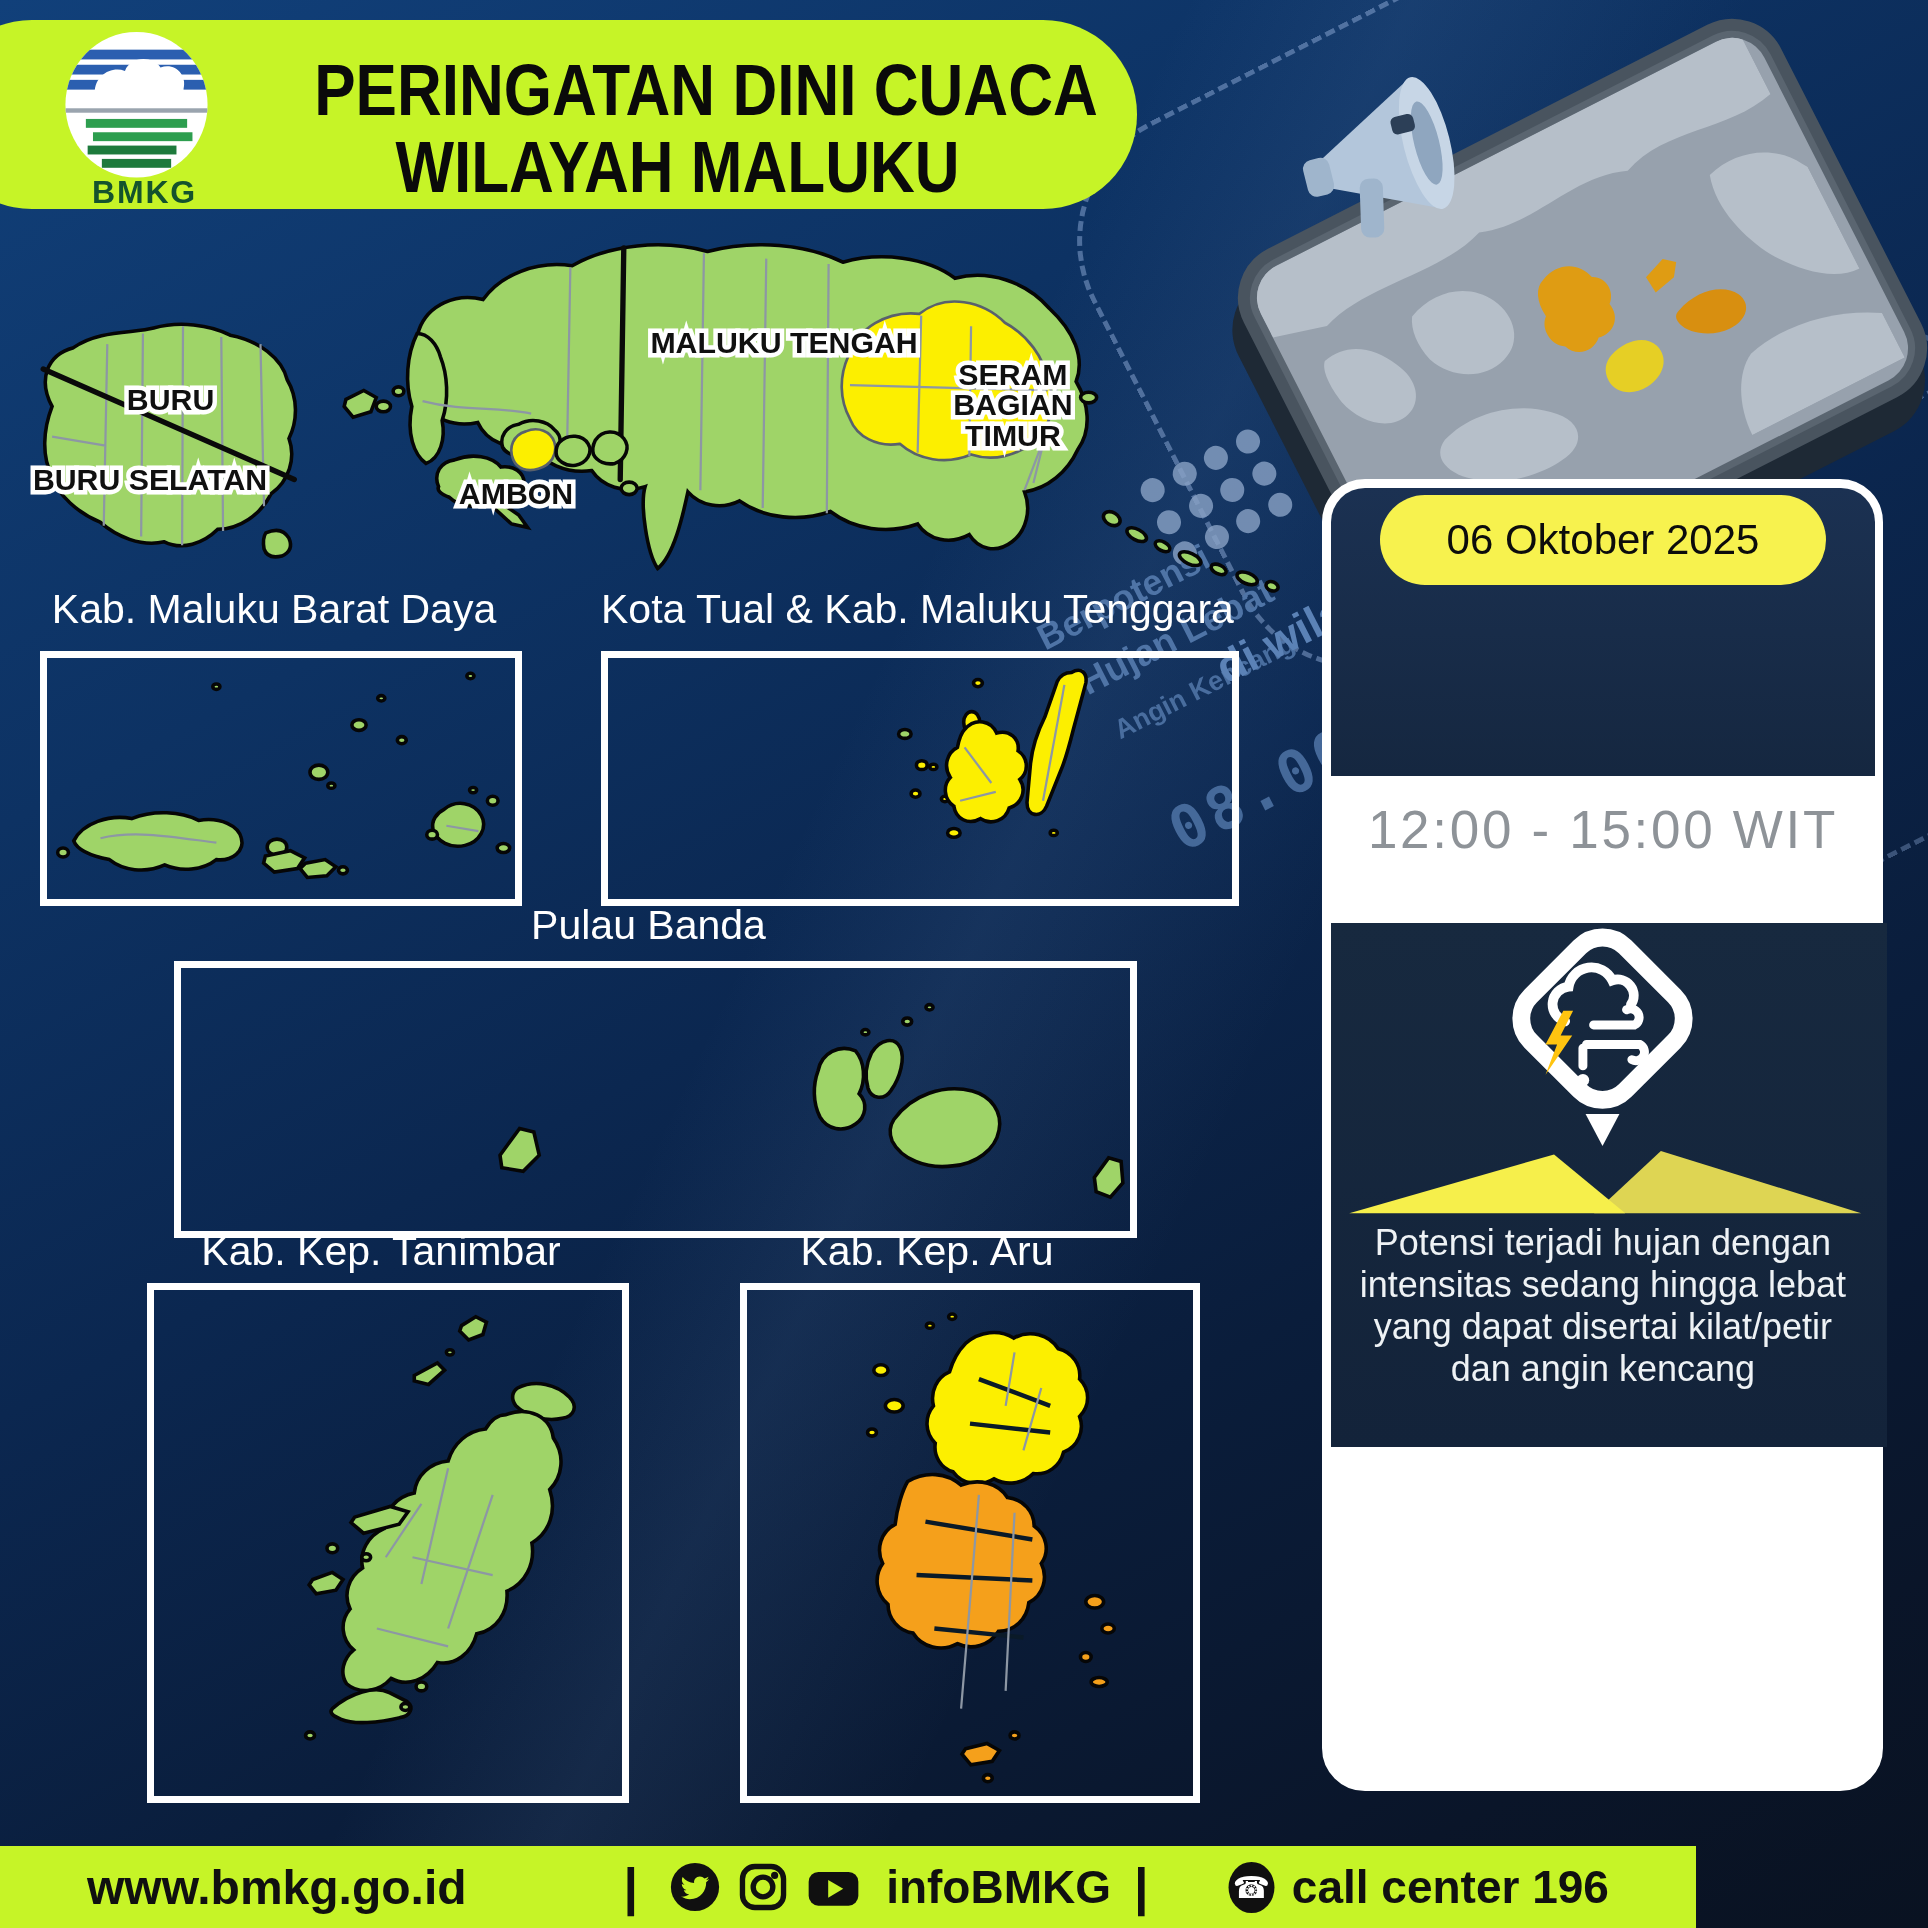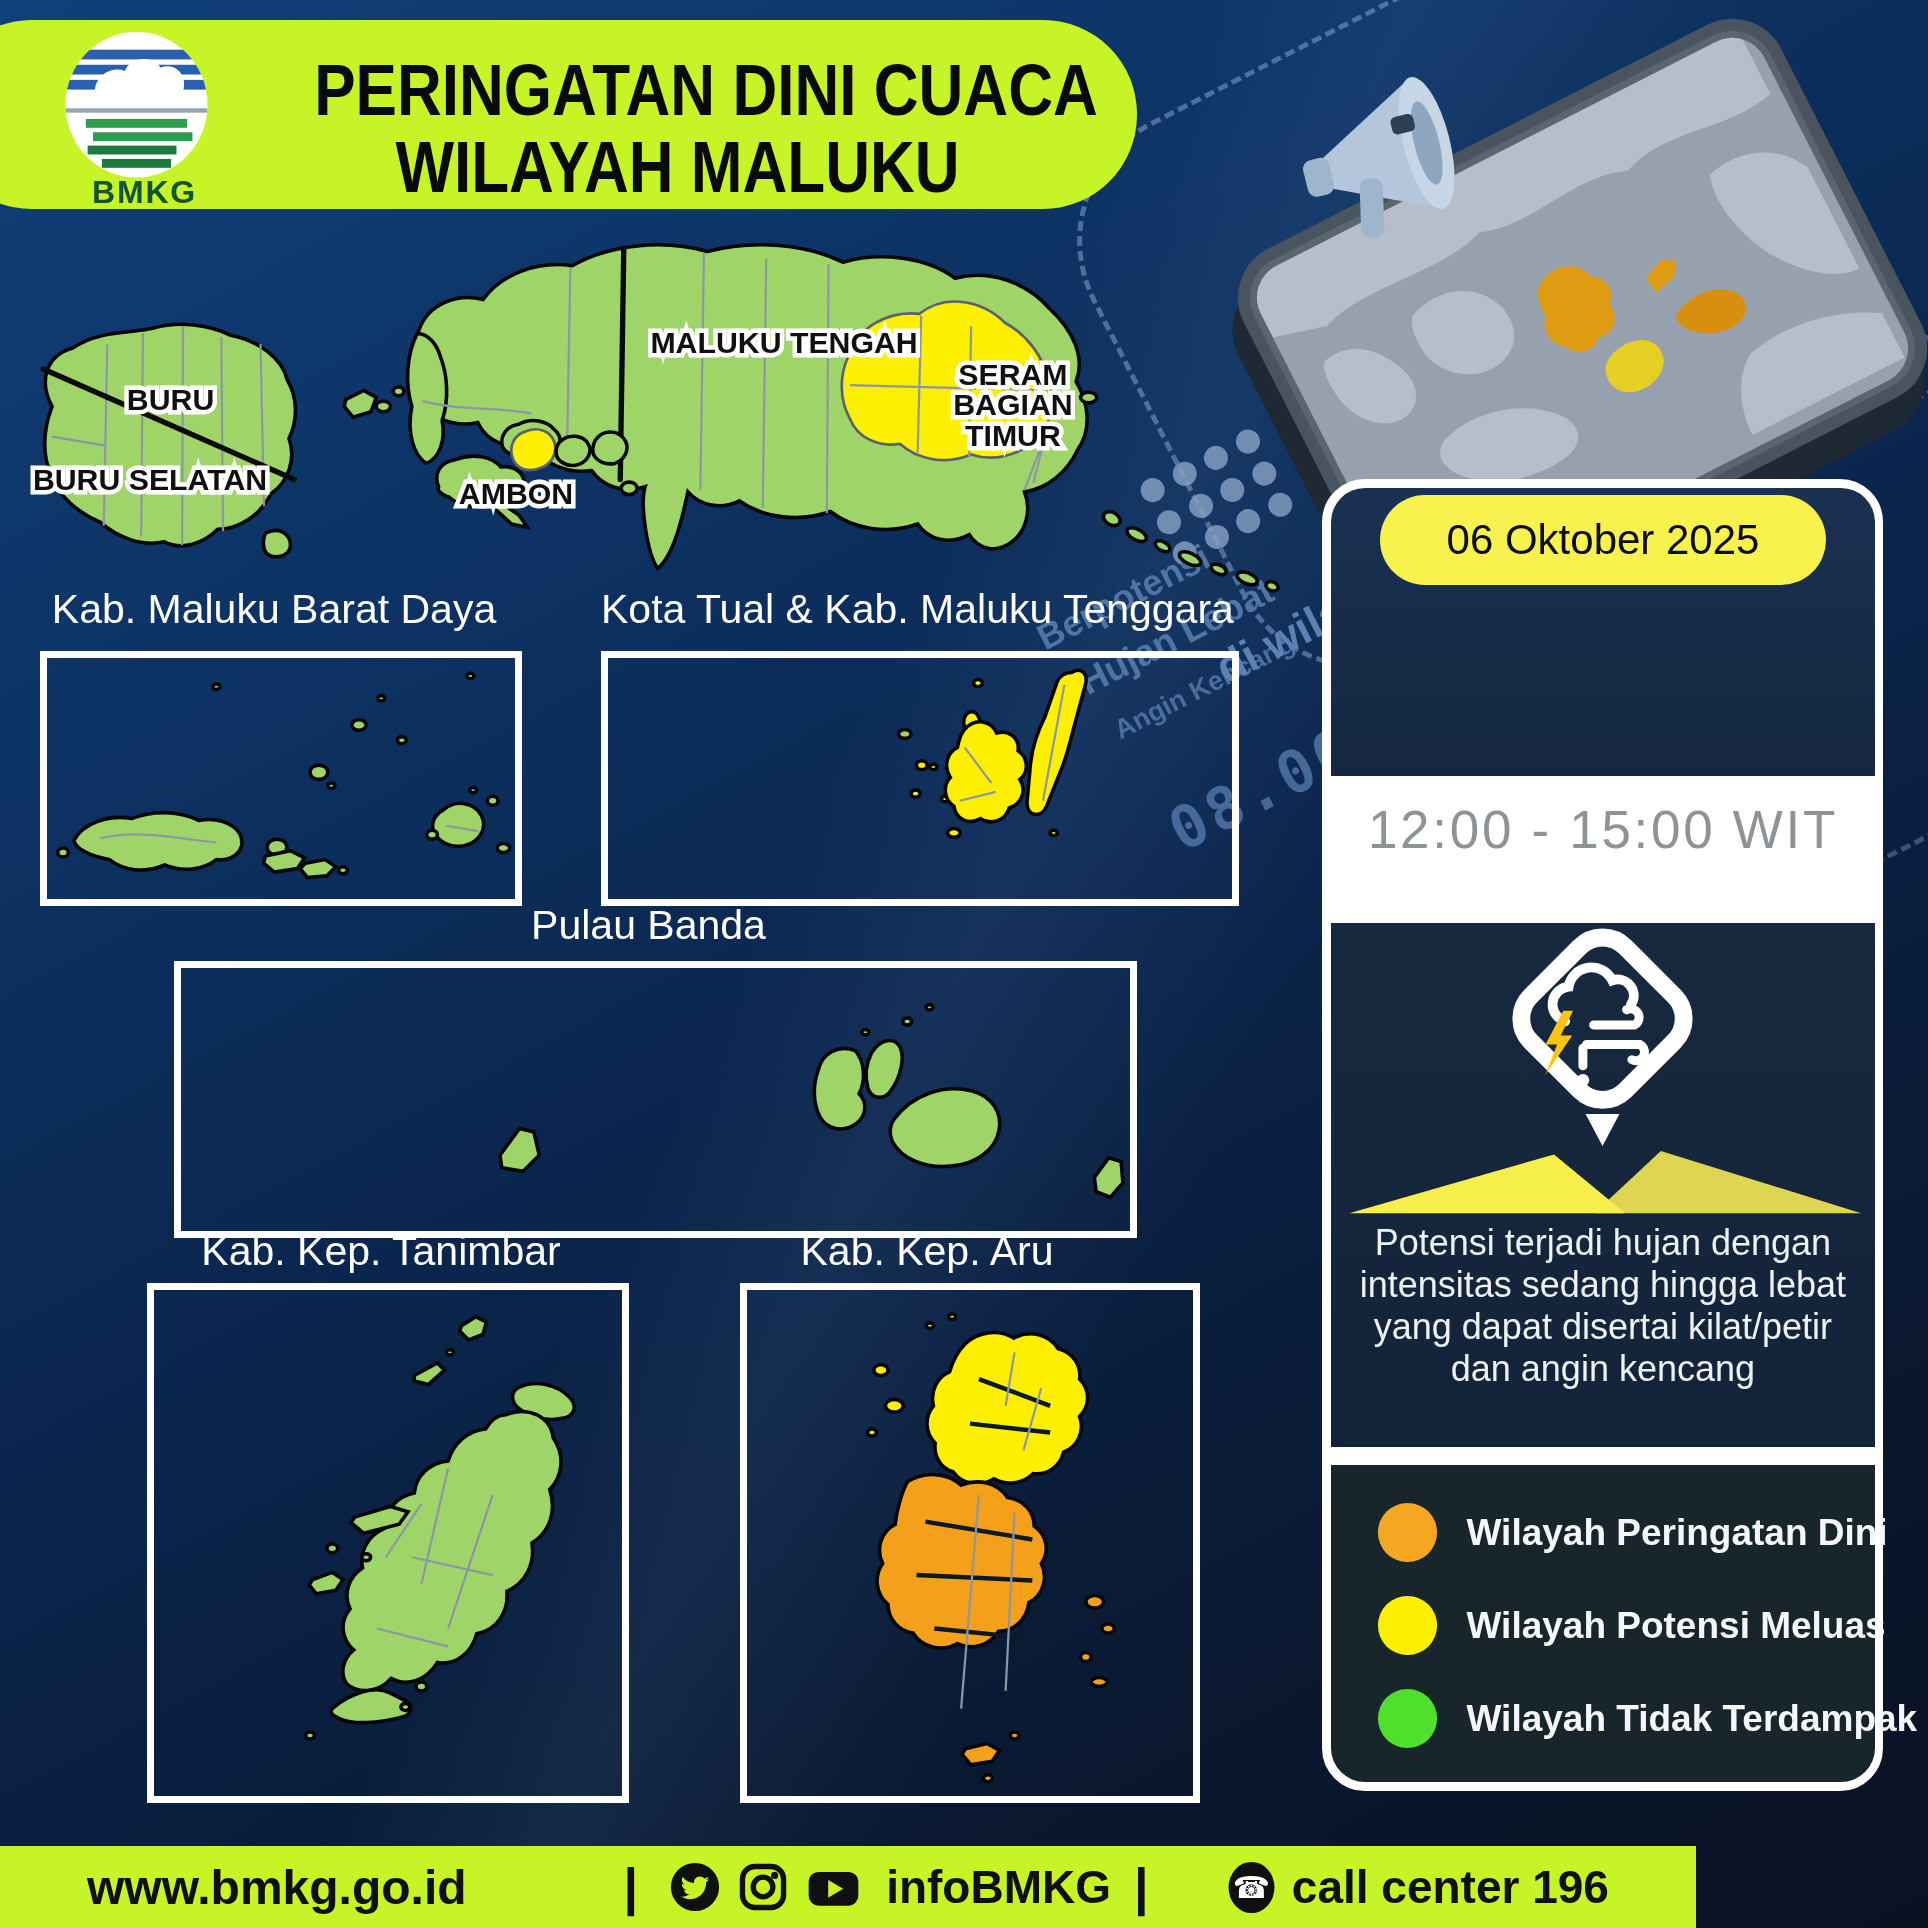--- a/index.html
+++ b/index.html
@@ -48,21 +48,21 @@
   .regionline{fill:#fcef00;stroke:#59616c;stroke-width:3;}
   .submap-title{position:absolute;color:#fff;font-size:41px;text-align:center;white-space:nowrap;}
   .submap-box{position:absolute;border:7.1px solid #fff;}
   
   .card{position:absolute;left:1322px;top:479px;width:561px;height:1312px;background:#fff;border:9px solid #fff;box-sizing:border-box;border-radius:43px;}
   .sec1{position:absolute;left:0;top:0;width:544px;height:288px;border-radius:34px 34px 0 0;background:linear-gradient(180deg,#1b3152 0%,#152740 100%);}
   .datepill{position:absolute;left:49px;top:7.1px;width:446px;height:90px;border-radius:46px;background:#f7f24e;display:flex;align-items:center;justify-content:center;font-size:42px;color:#0c0c0c;}
   .validity{position:absolute;left:0;top:150px;width:544px;text-align:center;color:#f2f6fa;font-size:48px;font-weight:bold;line-height:1.16;}
   .sec2{position:absolute;left:0;top:288px;width:544px;height:147px;background:#fff;}
   .timetext{padding-top:23px;text-align:center;font-size:53px;color:#8e9398;letter-spacing:2.7px;}
-  .sec3{position:absolute;left:0;top:435px;width:544px;height:524px;background:linear-gradient(180deg,#17293f 0%,#13233a 100%);overflow:hidden;}
+  .sec3{position:absolute;left:0;top:435px;width:544px;height:524px;background:linear-gradient(180deg,#17293f 0%,#13233a 100%);overflow:hidden;padding-left:12px;}
   .stormicon{position:absolute;left:129px;top:1.8px;}
   .mounds{position:absolute;left:0;top:219px;}
   .desc{position:absolute;left:13.4px;top:299px;width:517px;text-align:center;color:#eef2f5;font-size:36px;line-height:1.17;}
   .legendpanel{position:absolute;left:0;top:977px;width:544px;height:317px;background:#18262b;border-radius:0 0 34px 34px;}
   .legrow{position:absolute;left:46px;display:flex;align-items:center;gap:28.5px;}
   .legrow svg{flex:0 0 auto;}
   .leglabel{color:#f4f6f8;font-size:37px;font-weight:bold;white-space:nowrap;}
   
   .footer{position:absolute;left:0;bottom:0;width:1696px;height:82px;background:#c6f427;display:flex;align-items:center;justify-content:center;color:#101010;}
   .footer .web{font-size:48px;font-weight:bold;margin-right:134px;}
@@ -344,40 +344,20 @@
         <path d="M150,112 h46 a9,9 0 1 0 -9,-17 M142,134 h60 a9,9 0 1 1 -9,17" fill="none" stroke="#ffffff" stroke-width="10" stroke-linecap="round"></path>
         <polygon points="116,96 96,134 109,134 96,168 126,124 113,124 127,96" fill="#ffc410"></polygon>
         <path d="M138,138 v20" stroke="#ffffff" stroke-width="10" stroke-linecap="round"></path>
         <circle cx="138" cy="174" r="7" fill="#ffffff"></circle>
       </svg>
       <svg class="mounds" width="544" height="73" viewBox="0 0 610 82">
         <polygon points="295,80 370,10 595,80" fill="#ded553"></polygon>
         <polygon points="20,80 250,14 330,80" fill="#f6ef4b"></polygon>
       </svg>
       <div class="desc">Potensi terjadi hujan dengan intensitas sedang hingga lebat yang dapat disertai kilat/petir dan angin kencang</div>
-    </div>
-    <div class="legendpanel">
-      <div class="legrow" style="top:37px;">
-        <svg width="61" height="61" viewBox="0 0 68 68">
-            <circle cx="34" cy="34" r="33" fill="#F5A623"></circle>
-          </svg>
-        <span class="leglabel">Wilayah Peringatan Dini</span>
-      </div>
-      <div class="legrow" style="top:130px;">
-        <svg width="61" height="61" viewBox="0 0 68 68">
-            <circle cx="34" cy="34" r="33" fill="#FCF000"></circle>
-          </svg>
-        <span class="leglabel">Wilayah Potensi Meluas</span>
-      </div>
-      <div class="legrow" style="top:223px;">
-        <svg width="61" height="61" viewBox="0 0 68 68">
-            <circle cx="34" cy="34" r="33" fill="#4FE02B"></circle>
-          </svg>
-        <span class="leglabel">Wilayah Tidak Terdampak</span>
-      </div>
     </div>
   </div>
 
   <div class="footer">
     <span class="web">www.bmkg.go.id</span>
     <span class="fsep">|</span>
     <span class="ficon">
       <svg width="50" height="50" viewBox="0 0 56 56">
           <circle cx="28" cy="28" r="27" fill="#101010"></circle>
           <path d="M44,19 c-1.2,.8 -2.5,1.3 -3.8,1.5 c1.4,-1 2.4,-2.3 2.9,-3.9 c-1.4,.9 -2.9,1.5 -4.5,1.9 c-1.3,-1.5 -3.2,-2.4 -5.2,-2.4 c-4,0 -7.2,3.5 -6.3,7.5 c-5.2,-.3 -9.8,-2.9 -12.9,-6.9 c-1.7,3 -.8,6.8 2.1,8.8 c-1.1,0 -2.2,-.3 -3.1,-.8 c-.1,3.1 2.1,6 5.2,6.7 c-1,.3 -2,.3 -3,.1 c.9,2.6 3.3,4.5 6.1,4.6 c-2.6,2 -5.8,3 -9,2.6 c2.9,1.9 6.3,2.9 9.8,2.9 c11.9,0 18.6,-10 18.2,-19 c1.3,-.9 2.5,-2.1 3.5,-3.6 Z" fill="#c6f427"></path>

